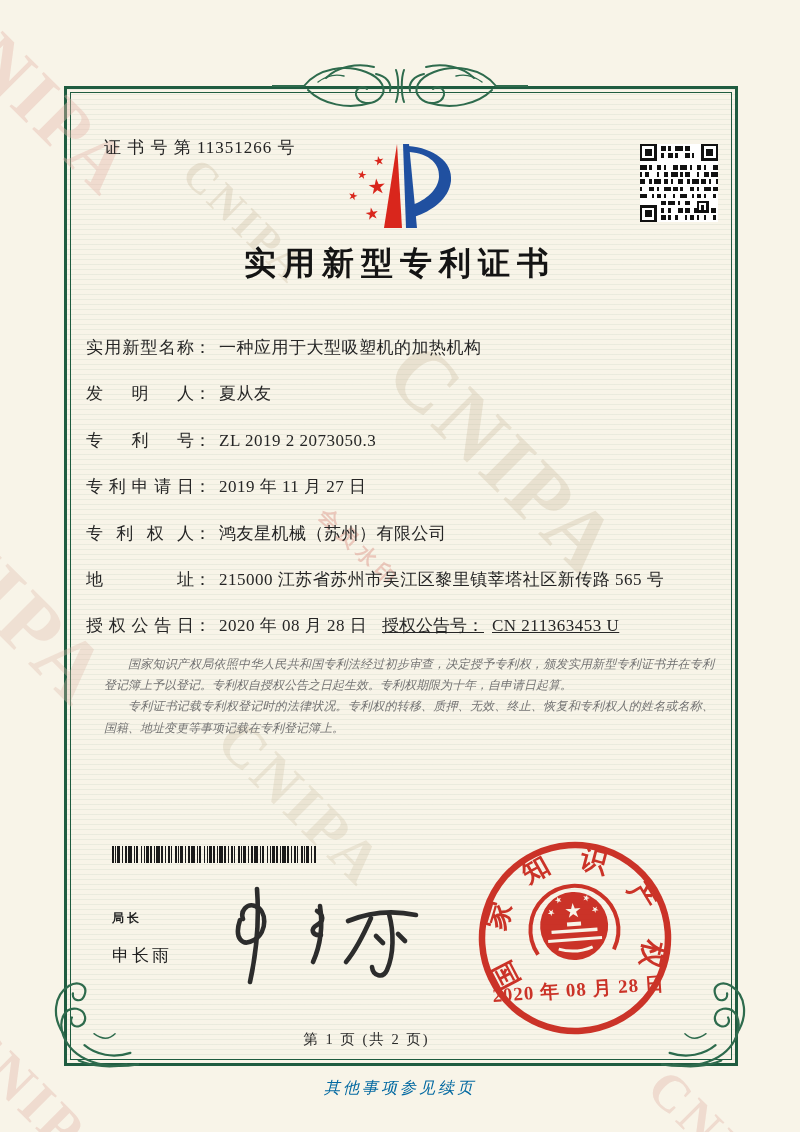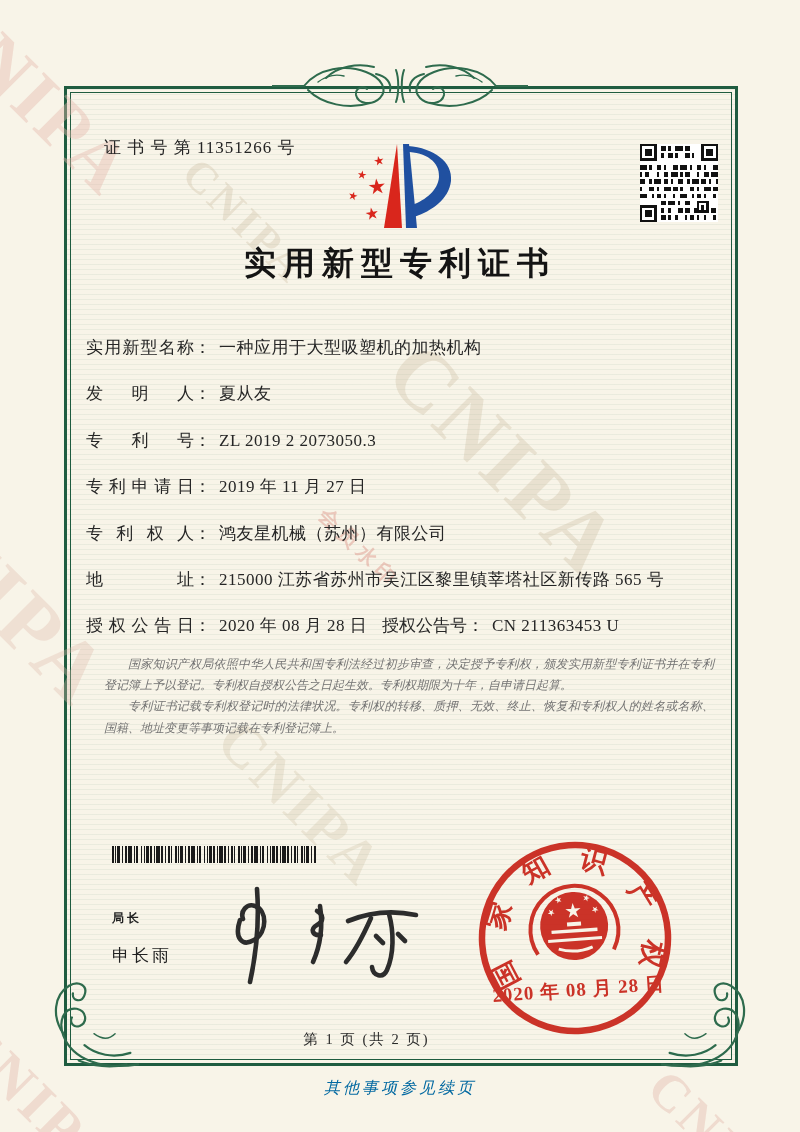--- a/index.html
+++ b/index.html
@@ -35,21 +35,21 @@
   .doc-title{
     position:absolute;left:0;top:242px;width:100%;text-align:center;
     font-size:32px;font-weight:bold;letter-spacing:7px;color:#141414;
   }
   .fields{position:absolute;left:86px;top:336px;width:612px;font-size:17px;}
   .frow{height:46.4px;white-space:nowrap;}
   .flabel{display:inline-block;width:108px;text-align:justify;text-align-last:justify;}
   .fsep{display:inline-block;}
   .fvalue{margin-left:8px;letter-spacing:0.5px;}
   .grant-row{position:relative;}
-  .grant-second{position:absolute;left:296px;top:0;}
+  .grant-second{position:absolute;left:296px;top:0;text-decoration:underline;}
   .paras{position:absolute;left:104px;top:654px;width:610px;font-size:12px;line-height:1.77;
          text-align:justify;color:#737373;font-style:italic;}
   .paras p{margin:0;text-indent:2em;}
   .barcode{position:absolute;left:112px;top:846px;}
   .sig-role{position:absolute;left:112px;top:910px;font-size:12px;letter-spacing:3px;color:#222;font-weight:bold;}
   .sig-name{position:absolute;left:112px;top:944px;font-size:17px;letter-spacing:3px;color:#222;}
   .sig-svg{position:absolute;left:220px;top:884px;}
   .seal{position:absolute;left:475px;top:838px;opacity:0.93;}
   .page-info{position:absolute;left:64px;top:1030px;width:605px;text-align:center;font-size:14.5px;color:#2a2a2a;letter-spacing:2px;}
   .note{position:absolute;left:0;top:1078px;width:100%;text-align:center;font-size:16px;color:#0369a1;letter-spacing:3px;font-style:italic;}

